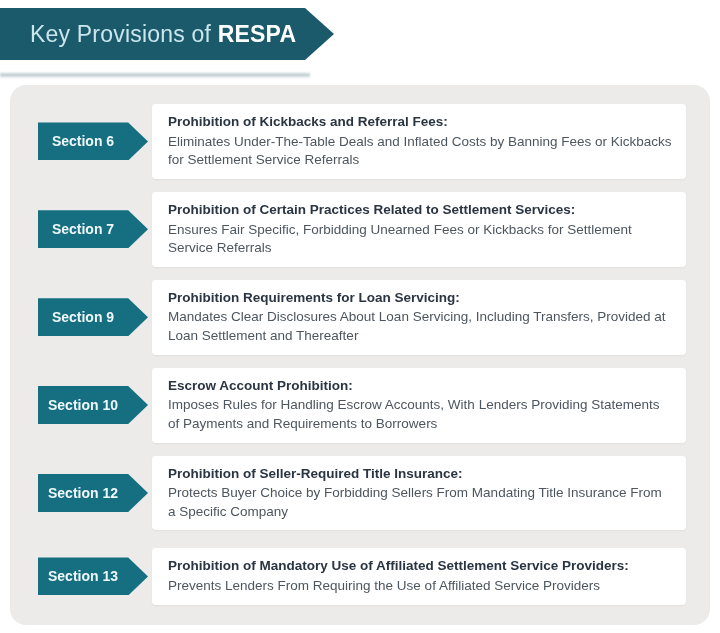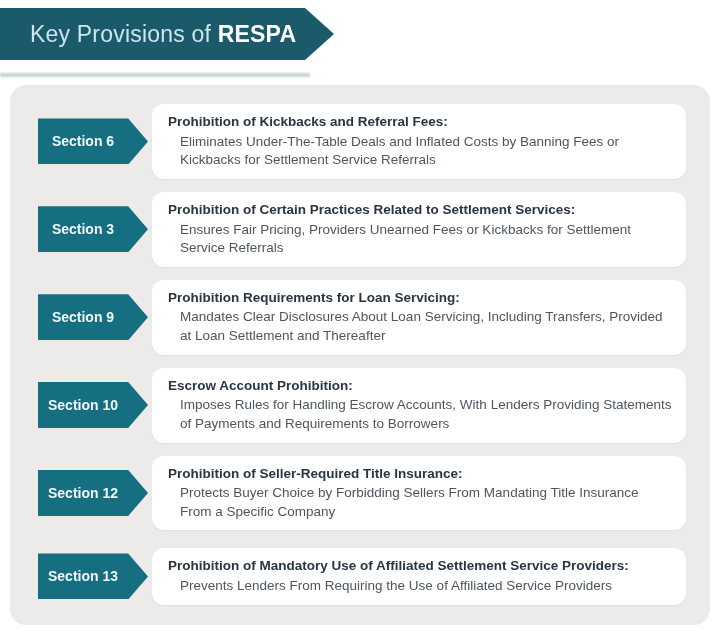--- a/index.html
+++ b/index.html
@@ -33,38 +33,38 @@
   }
 
   
   .rows{
     position:absolute;left:28px;top:19px;width:648px;
   }
   .row{
     display:flex;align-items:center;margin-bottom:13px;min-height:66px;
   }
   .arrow{
-    flex:none;width:110px;height:46px;background:#156F80;
+    flex:none;width:110px;height:38px;background:#156F80;
     clip-path:polygon(0 0,82% 0,100% 50%,82% 100%,0 100%);
     display:flex;align-items:center;justify-content:center;
     padding-right:20px;box-sizing:border-box;
   }
   .arrow-text{
     color:#EFF8FA;font-weight:700;font-size:14px;white-space:nowrap;
   }
   .card{
-    flex:1;margin-left:4px;background:#ffffff;border-radius:12px;
+    flex:1;margin-left:4px;background:#ffffff;border-radius:4px;
     padding:9px 14px 9px 16px;box-sizing:border-box;
     box-shadow:0 1px 2px rgba(0,0,0,0.05);
   }
   .card-title{
     font-size:13.5px;font-weight:700;color:#2A3542;line-height:1.38;
   }
   .card-desc{
-    font-size:13.5px;color:#4D565F;line-height:1.38;margin-top:1px;margin-left:12px;
+    font-size:13.5px;color:#4D565F;line-height:1.38;margin-top:1px;
   }
 </style>
 </head>
 <body>
 
 <div class="banner">
   <div class="banner-title"><span>Key Provisions of </span><b>RESPA</b></div>
 </div>
 <div class="banner-shadow"></div>
 
@@ -75,25 +75,25 @@
       <span class="arrow-text">Section 6</span>
     </div>
     <div class="card">
       <div class="card-title">Prohibition of Kickbacks and Referral Fees:</div>
       <div class="card-desc">Eliminates Under-The-Table Deals and Inflated Costs by Banning Fees or Kickbacks for Settlement Service Referrals</div>
     </div>
   </div>
 
   <div class="row">
     <div class="arrow">
-      <span class="arrow-text">Section 3</span>
+      <span class="arrow-text">Section 7</span>
     </div>
     <div class="card">
       <div class="card-title">Prohibition of Certain Practices Related to Settlement Services:</div>
-      <div class="card-desc">Ensures Fair Pricing, Providers Unearned Fees or Kickbacks for Settlement Service Referrals</div>
+      <div class="card-desc">Ensures Fair Specific, Forbidding Unearned Fees or Kickbacks for Settlement Service Referrals</div>
     </div>
   </div>
 
   <div class="row">
     <div class="arrow">
       <span class="arrow-text">Section 9</span>
     </div>
     <div class="card">
       <div class="card-title">Prohibition Requirements for Loan Servicing:</div>
       <div class="card-desc">Mandates Clear Disclosures About Loan Servicing, Including Transfers, Provided at Loan Settlement and Thereafter</div>

